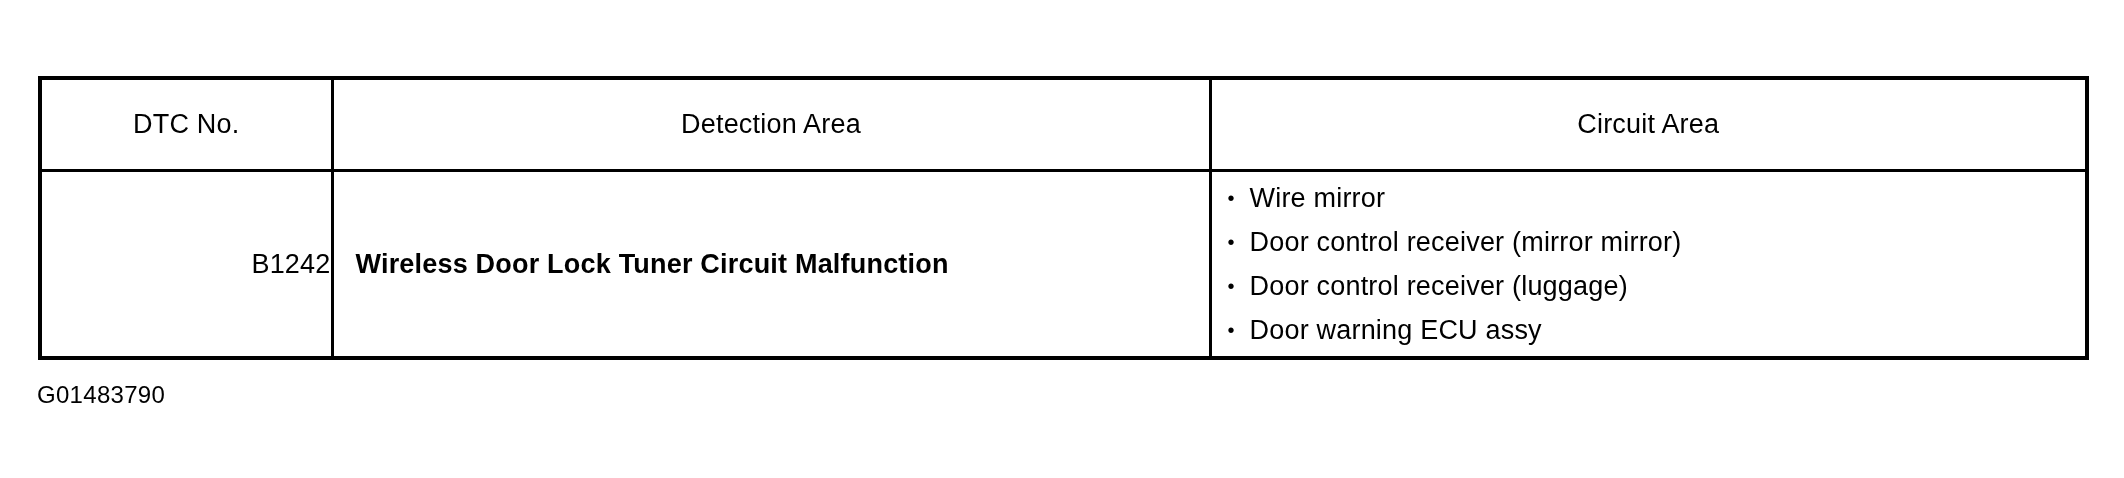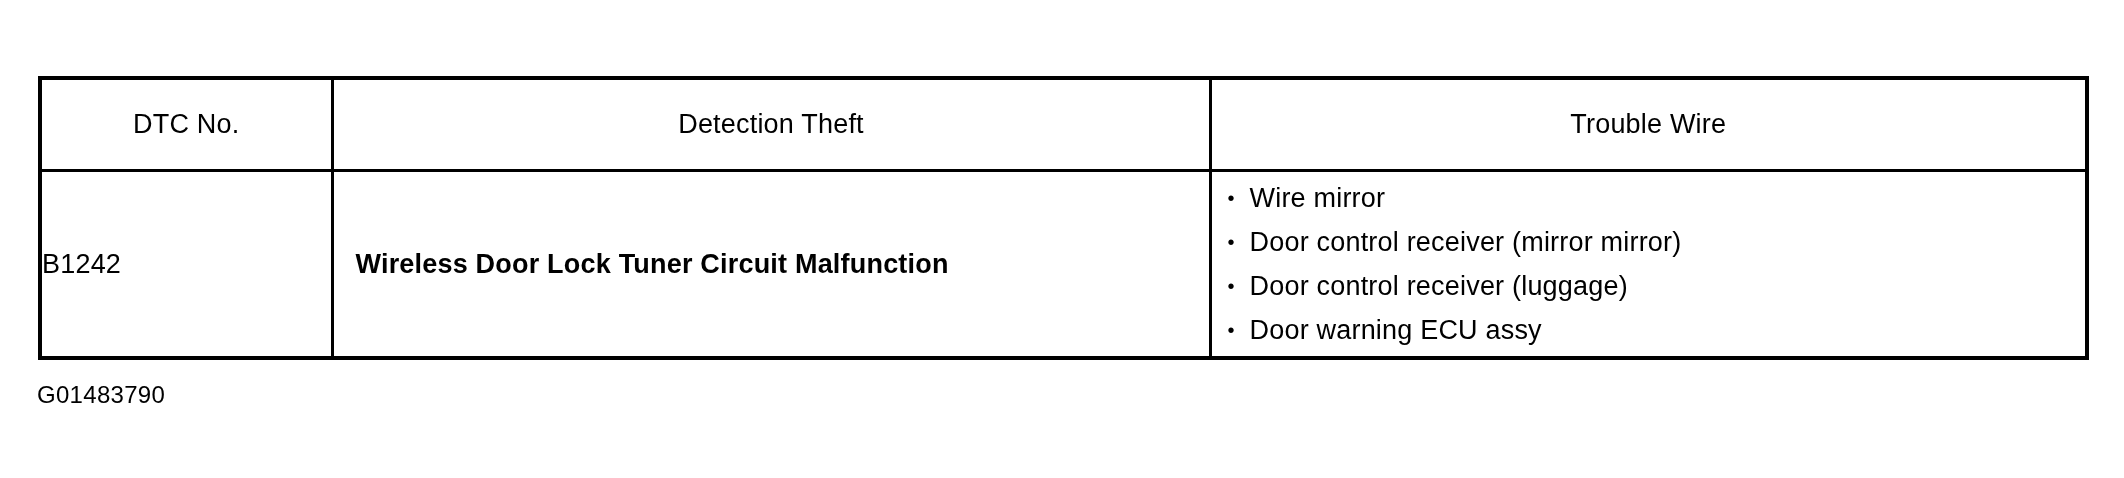--- a/index.html
+++ b/index.html
@@ -74,21 +74,21 @@
   .body-row td {
     height: 184px;
     font-size: 27px;
     letter-spacing: 0.2px;
   }
   .body-row td.div-r {
     border-right: 3px solid #000;
   }
 
   .cell-dtc {
-    text-align: left;
+    text-align: right;
   }
 
   .cell-detect {
     text-align: left;
     padding-left: 22px !important;
     font-weight: bold;
   }
 
   .cell-trouble {
     text-align: left;
@@ -133,22 +133,22 @@
 
   <table class="dtc-table">
     <colgroup>
       <col class="col-dtc">
       <col class="col-detect">
       <col class="col-trouble">
     </colgroup>
     <thead>
       <tr class="head-row">
         <th class="div-r">DTC No.</th>
-        <th class="div-r">Detection Theft</th>
-        <th>Trouble Wire</th>
+        <th class="div-r">Detection Area</th>
+        <th>Circuit Area</th>
       </tr>
     </thead>
     <tbody>
       <tr class="body-row">
         <td class="cell-dtc div-r">B1242</td>
         <td class="cell-detect div-r">Wireless Door Lock Tuner Circuit Malfunction</td>
         <td class="cell-trouble">
           <ul class="trouble-list">
             <li>
               <span class="bullet">•</span>

